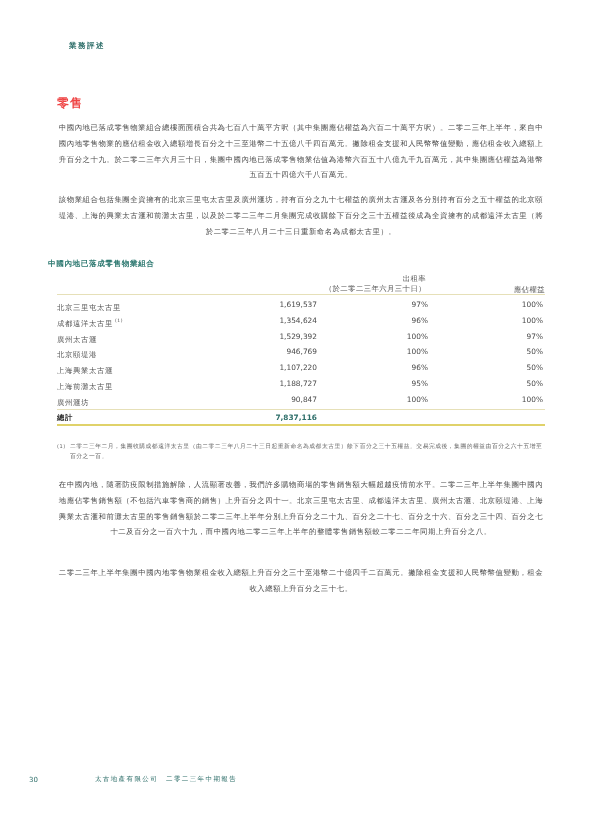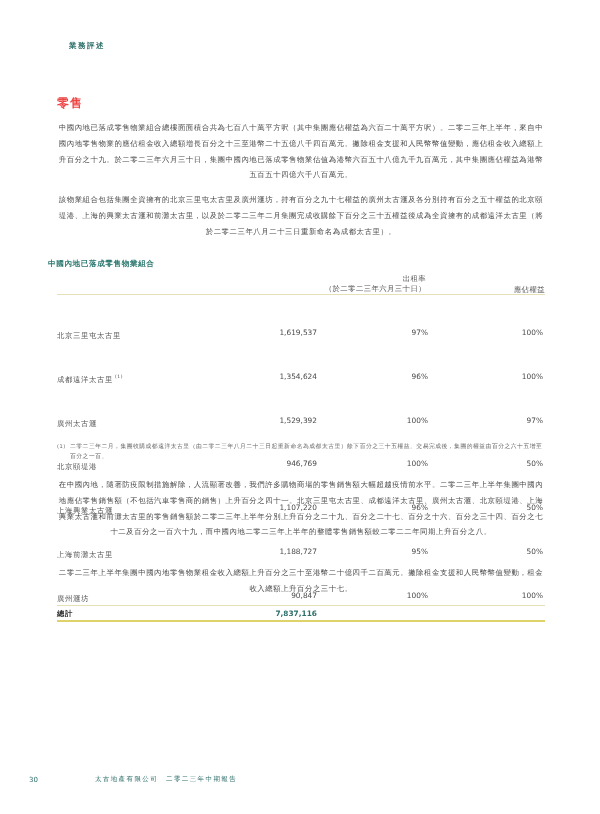--- a/index.html
+++ b/index.html
@@ -72,21 +72,20 @@
       color: #555;
       letter-spacing: 0.4px;
     }
     .th-area { right: 223px; top: 1px; width: 120px; }
     .th-occ { right: 119px; top: 1px; width: 120px; }
     .th-int { right: 0px; top: 12px; width: 80px; }
     .row {
       position: relative;
       height: 15.8px;
       line-height: 15.8px;
-      margin-top: 28px;
     }
     .cell { position: absolute; top: 0; }
     .c-name { left: 0; letter-spacing: 0.6px; color: #555; }
     .c-name sup { font-size: 4.5px; vertical-align: 4px; margin-left: 2px; }
     .c-area { right: 228px; text-align: center; font-family: "DejaVu Sans", sans-serif; }
     .c-occ { right: 117px; text-align: right; }
     .c-int { right: 2px; text-align: right; }
     .rows { padding-top: 2px; border-bottom: 1.2px solid #e6e0b8; padding-bottom: 1px; }
     .total-row {
       position: relative;

